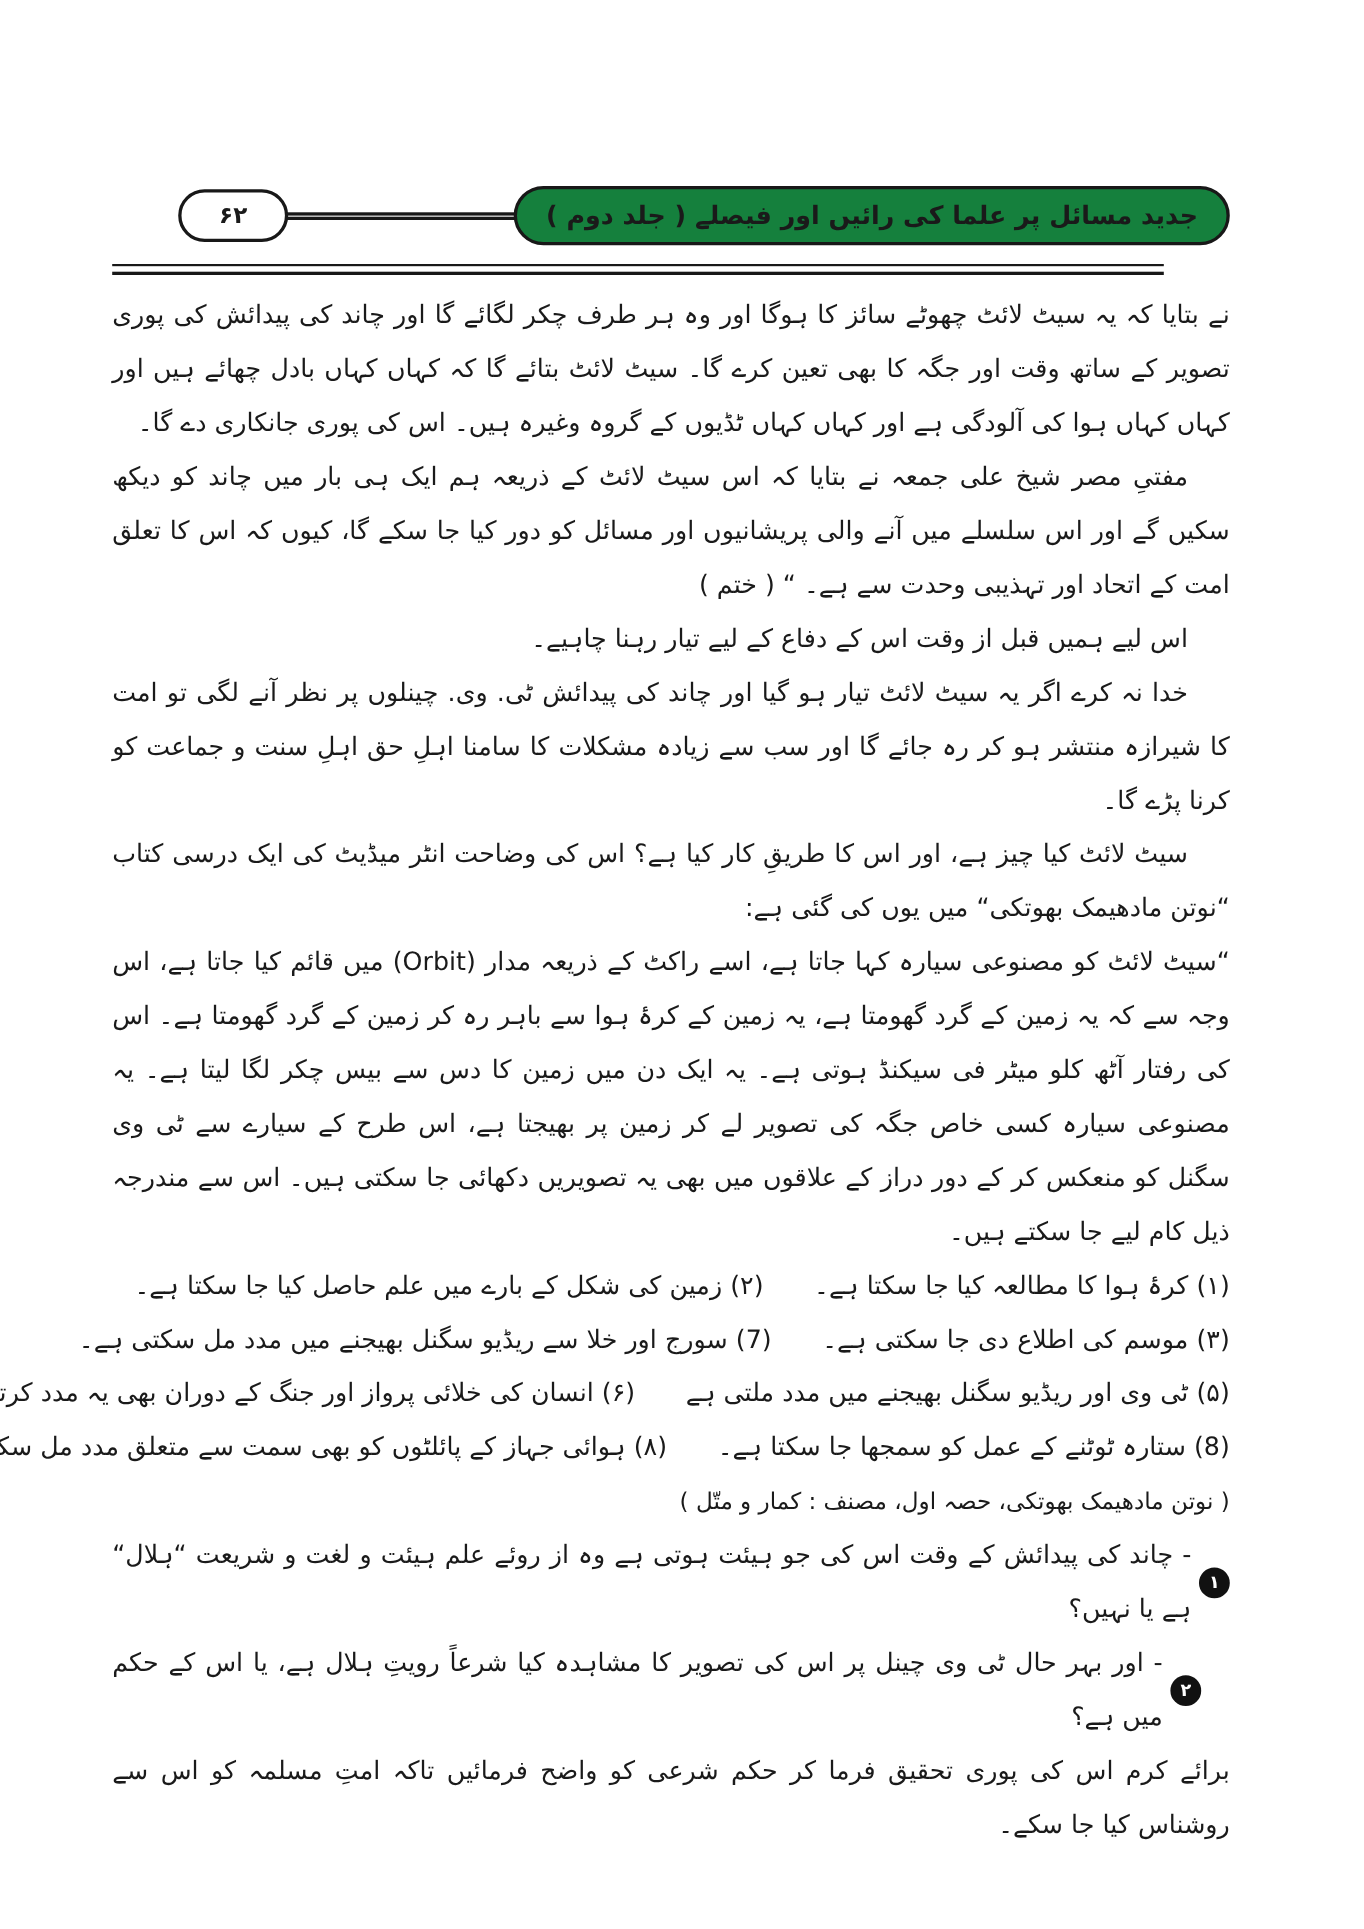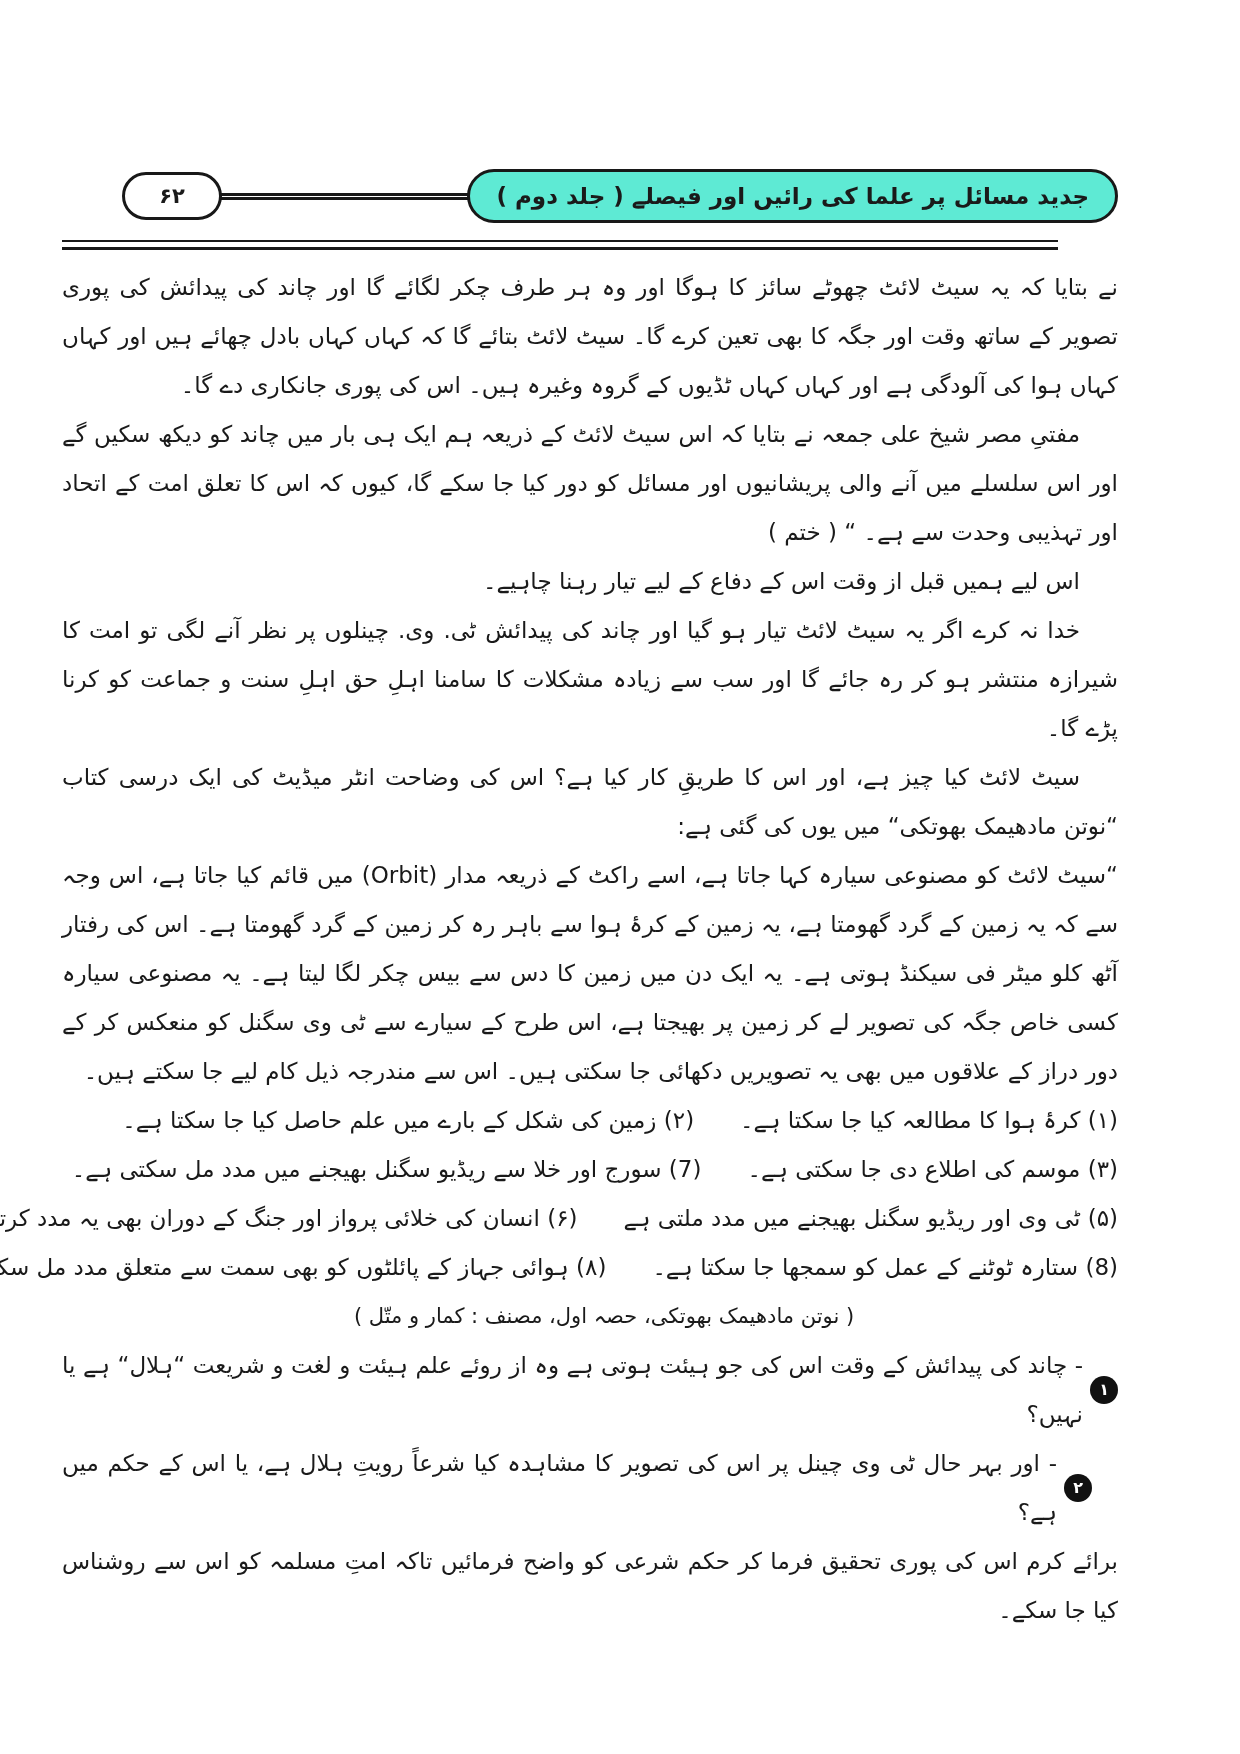--- a/index.html
+++ b/index.html
@@ -5,21 +5,21 @@
   html, body { margin: 0; padding: 0; }
   body {
     width: 1240px; height: 1754px;
     background: #ffffff;
     font-family: "DejaVu Sans", sans-serif;
     color: #1a1a1a;
   }
   .page {
     box-sizing: border-box;
     width: 1240px; height: 1686px;
-    padding: 168px 122px 0 62px;
+    padding: 168px 122px 0 102px;
     direction: rtl;
   }
   
   .header {
     direction: ltr;
     display: flex;
     align-items: center;
     height: 56px;
   }
   .pagenum-pill {
@@ -42,21 +42,21 @@
   }
   .title-pill {
     box-sizing: border-box;
     height: 54px;
     border: 3px solid #181818;
     border-radius: 28px;
     padding: 0 26px;
     display: flex; align-items: center; justify-content: center;
     direction: rtl;
     font-size: 23px; font-weight: bold;
-    background: #5eead4; z-index: 2;
+    background: #15803d; z-index: 2;
     white-space: nowrap;
   }
   .double-rule {
     height: 5px;
     box-sizing: content-box;
     border-top: 2px solid #181818;
     border-bottom: 3px solid #181818;
     margin: 16px 60px 0 0;
   }
   
@@ -65,21 +65,21 @@
     font-size: 23px;
     line-height: 49px;
     text-align: justify;
   }
   .bodytext p { margin: 0; }
   .indent { text-indent: 38px; }
   .list-row { display: flex; gap: 46px; white-space: nowrap; }
   .list-row span { flex: 0 0 auto; }
   .source-line {
     direction: rtl;
-    text-align: center;
+    text-align: right;
     font-size: 21px;
     padding-left: 28px;
   }
   .intro-line {
     padding-right: 170px;
     margin-top: 12px;
     text-align: right;
   }
   .question {
     display: flex;

